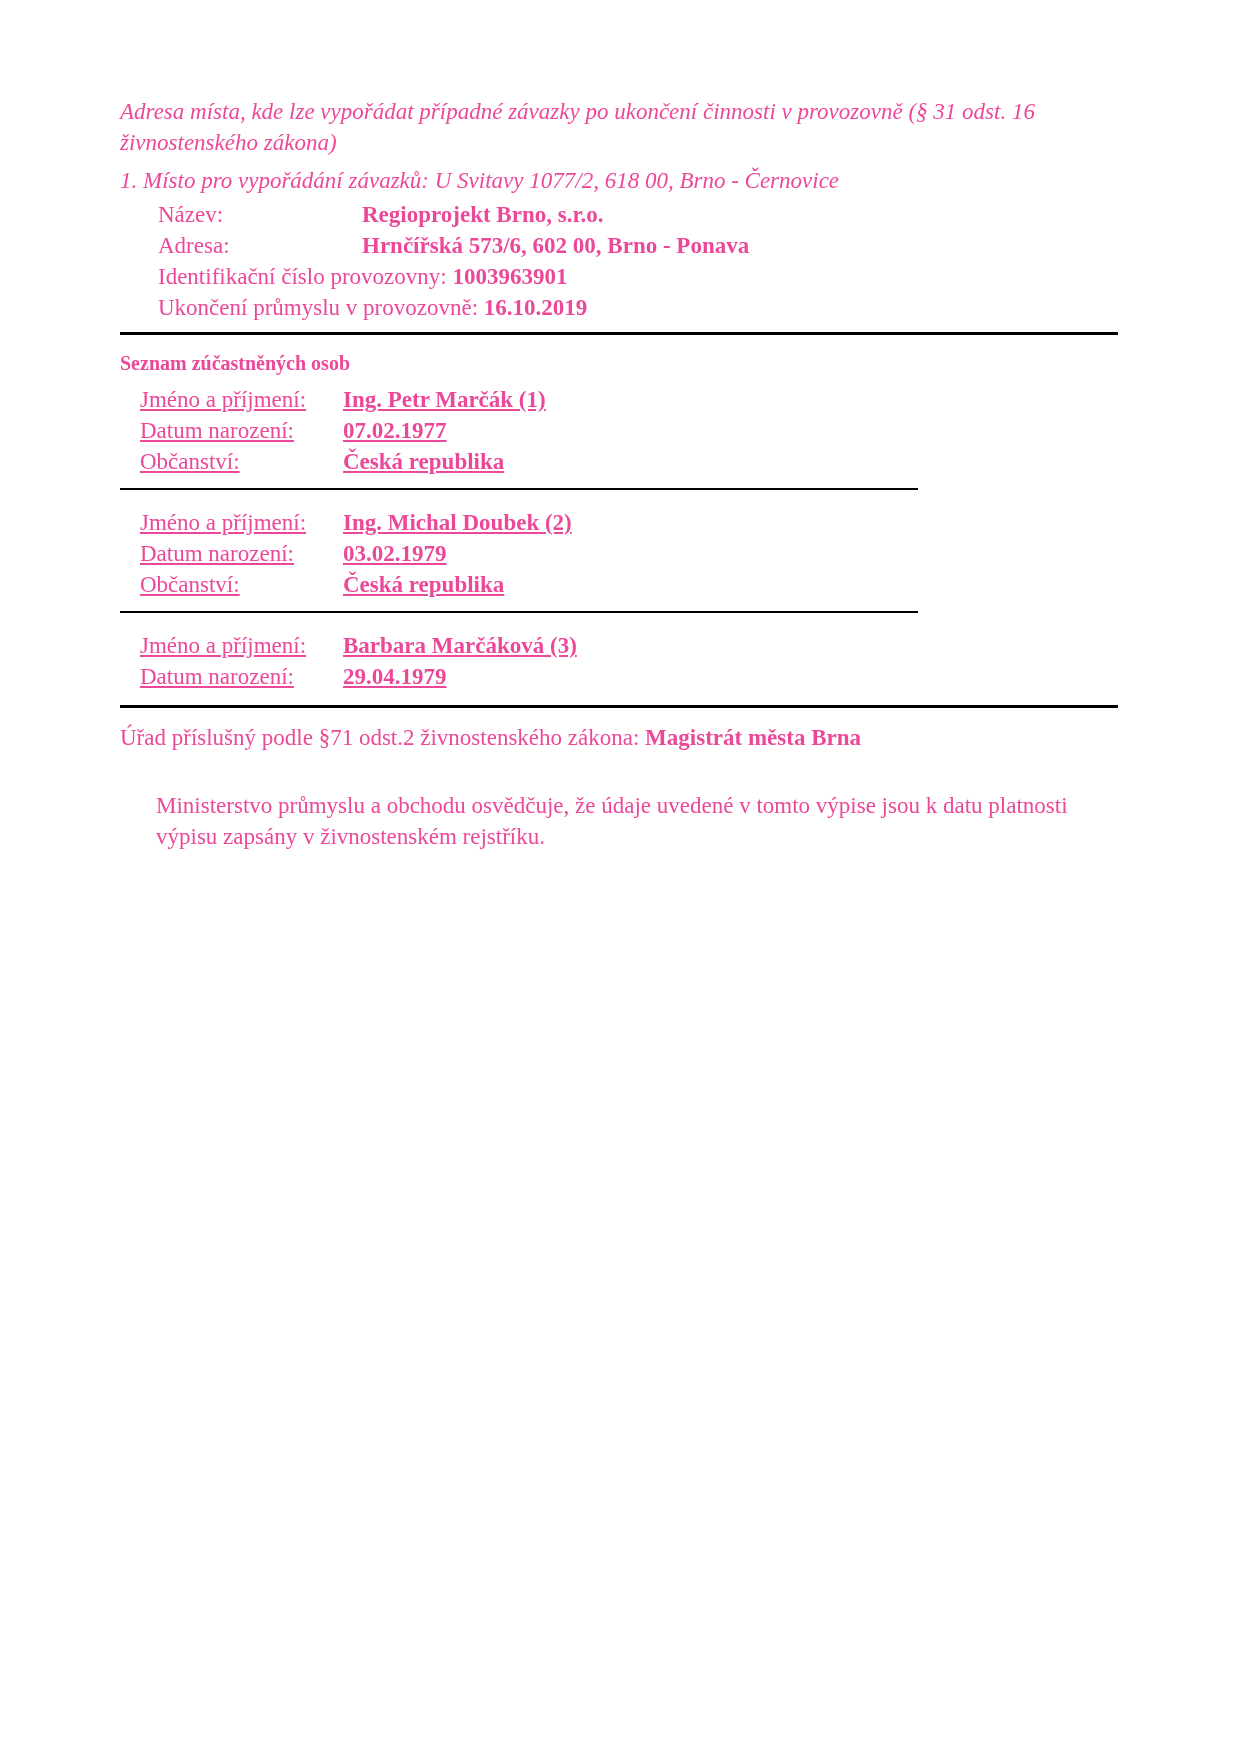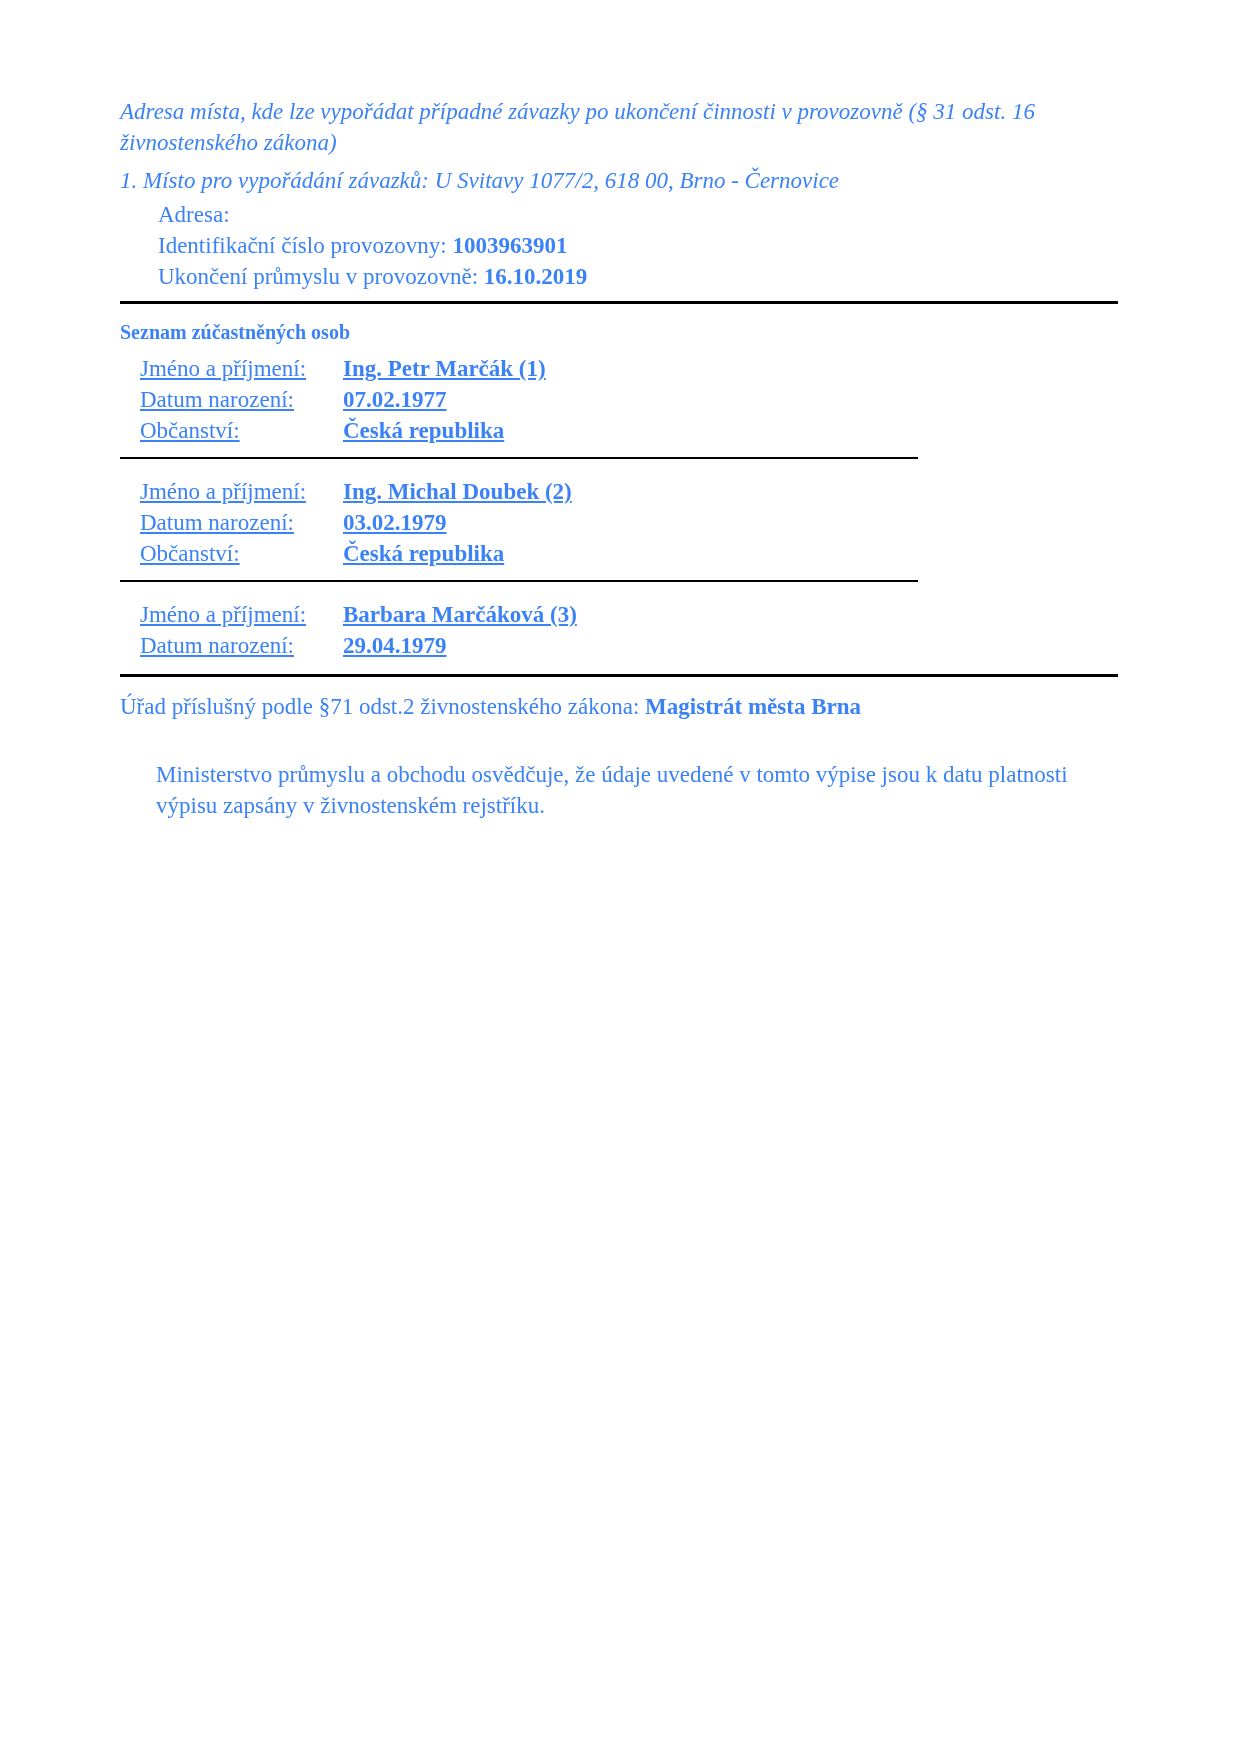--- a/index.html
+++ b/index.html
@@ -3,21 +3,21 @@
 <meta charset="utf-8">
 <style>
   * { margin: 0; padding: 0; box-sizing: border-box; }
   html, body { background: #ffffff; }
   .page {
     position: relative;
     width: 1240px;
     height: 1422px;
     margin: 0 auto;
     background: #ffffff;
-    color: #3b82f6;
+    color: #ec4899;
     font-family: "Liberation Serif", "DejaVu Serif", serif;
     font-size: 23px;
     line-height: 31px;
     padding: 96px 122px 0 120px;
     overflow: hidden;
   }
 
   .intro-note {
     font-style: italic;
     max-width: 960px;
@@ -89,21 +89,26 @@
 <body>
 
 <div class="page">
 
   <p class="intro-note">Adresa místa, kde lze vypořádat případné závazky po ukončení činnosti v provozovně (§ 31 odst. 16 živnostenského zákona)</p>
 
   <p class="intro-place">1. Místo pro vypořádání závazků: U Svitavy 1077/2, 618 00, Brno - Černovice</p>
 
   <div class="est-rows">
     <div class="row-tab">
+      <span class="lbl">Název:</span>
+      <span class="val">Regioprojekt Brno, s.r.o.</span>
+    </div>
+    <div class="row-tab">
       <span class="lbl">Adresa:</span>
+      <span class="val">Hrnčířská 573/6, 602 00, Brno - Ponava</span>
     </div>
     <div class="row-inline">
       <span class="lbl">Identifikační číslo provozovny:</span>
       <span> </span>
       <span class="val">1003963901</span>
     </div>
     <div class="row-inline">
       <span class="lbl">Ukončení průmyslu v provozovně:</span>
       <span> </span>
       <span class="val">16.10.2019</span>

